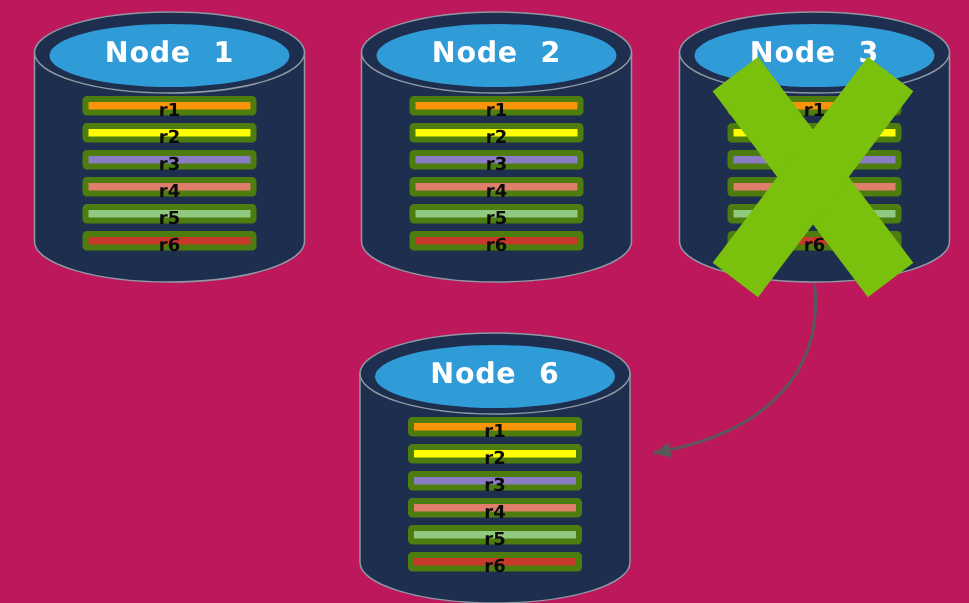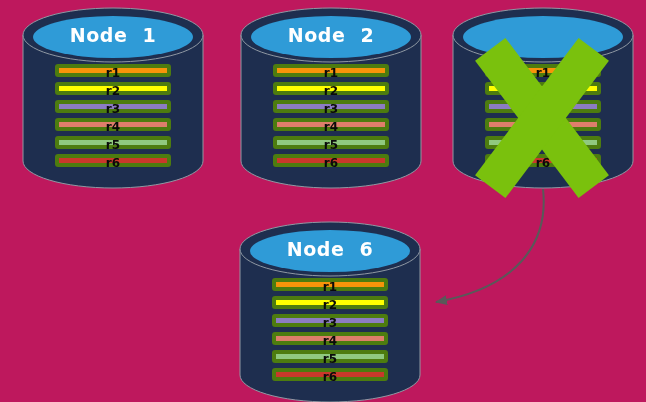--- a/index.html
+++ b/index.html
@@ -88,20 +88,21 @@
       <div class="bar" style="background-color: rgb(201, 57, 43);">r6</div>
     </div>
   </div>
 
   <div class="node" style="left:452px;top:7px">
     <svg class="cyl" width="182" height="182" viewBox="0 0 182 182">
       <path d="M1 28 V154 A90 27 0 0 0 181 154 V28 Z" stroke="#8f98a3" stroke-width="1" fill="#1E2E4F"></path>
       <ellipse cx="91" cy="28" rx="90" ry="27" stroke="#8f98a3" stroke-width="1" fill="#1E2E4F"></ellipse>
       <ellipse cx="91" cy="30" rx="80" ry="21" fill="#2F9BD7"></ellipse>
     </svg>
+    <div class="node-title">Node 3</div>
     <div class="bars">
       <div class="bar" style="background-color: rgb(247, 148, 10);">r1</div>
       <div class="bar" style="background-color: rgb(255, 255, 0);">r2</div>
       <div class="bar" style="background-color: rgb(140, 124, 195);">r3</div>
       <div class="bar" style="background-color: rgb(222, 126, 107);">r4</div>
       <div class="bar" style="background-color: rgb(144, 201, 127);">r5</div>
       <div class="bar" style="background-color: rgb(201, 57, 43);">r6</div>
     </div>
     <div class="cross">
       <div class="cross-bar cross-bar-a" style="background-color: rgb(122, 193, 13);"></div>

